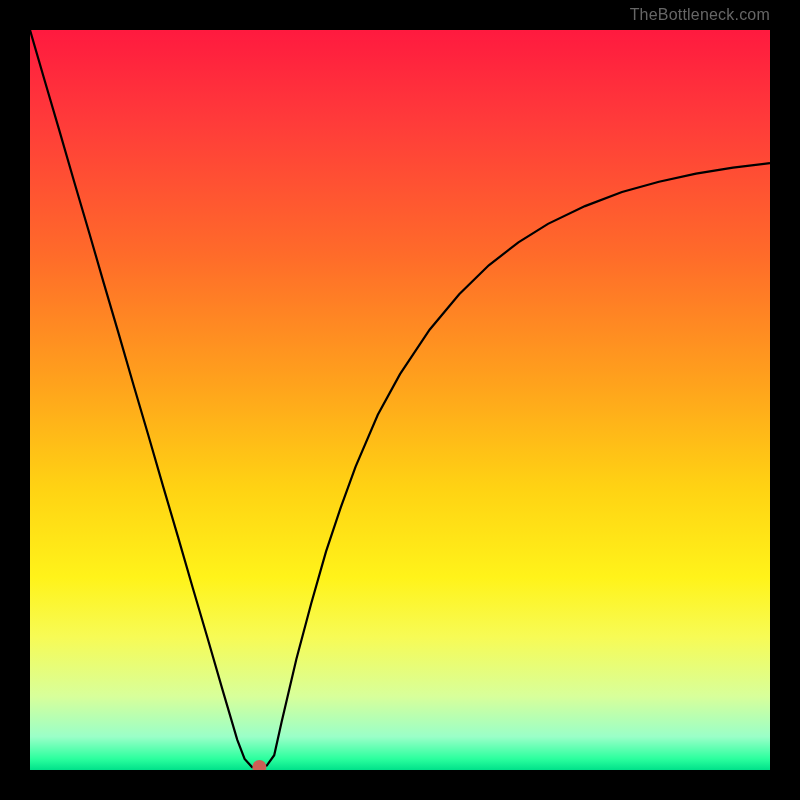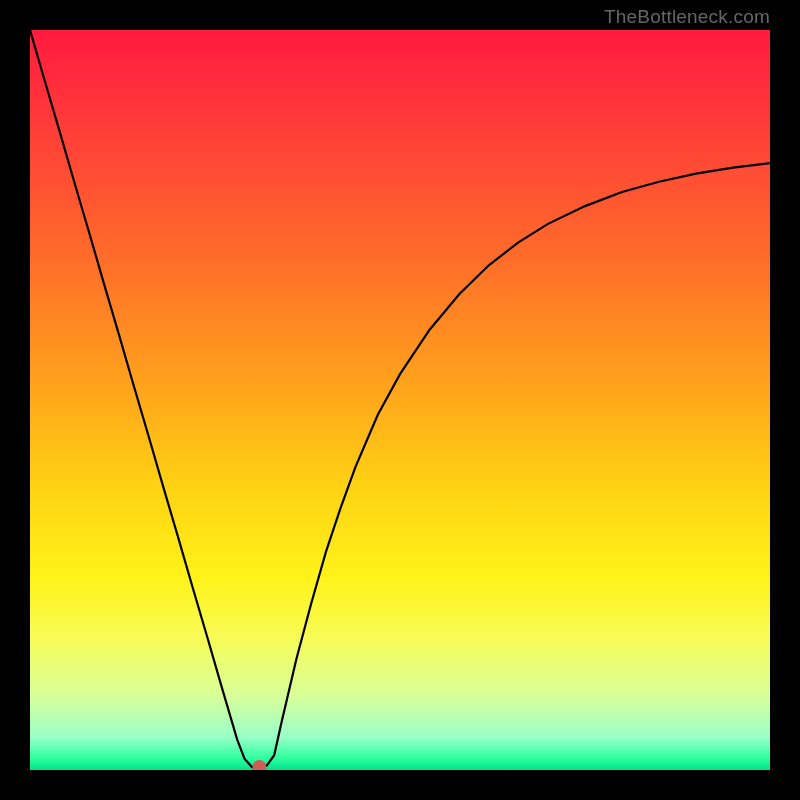--- a/index.html
+++ b/index.html
@@ -24,21 +24,21 @@
     left: 0;
     top: 0;
     width: 740px;
     height: 740px;
   }
   .watermark {
     position: absolute;
     top: 6px;
     right: 30px;
     color: #666666;
-    font-size: 19px;
+    font-size: 16px;
     font-weight: 400;
     letter-spacing: 0.2px;
   }
   svg {
     display: block;
   }
 </style>
 </head>
 <body>
 

